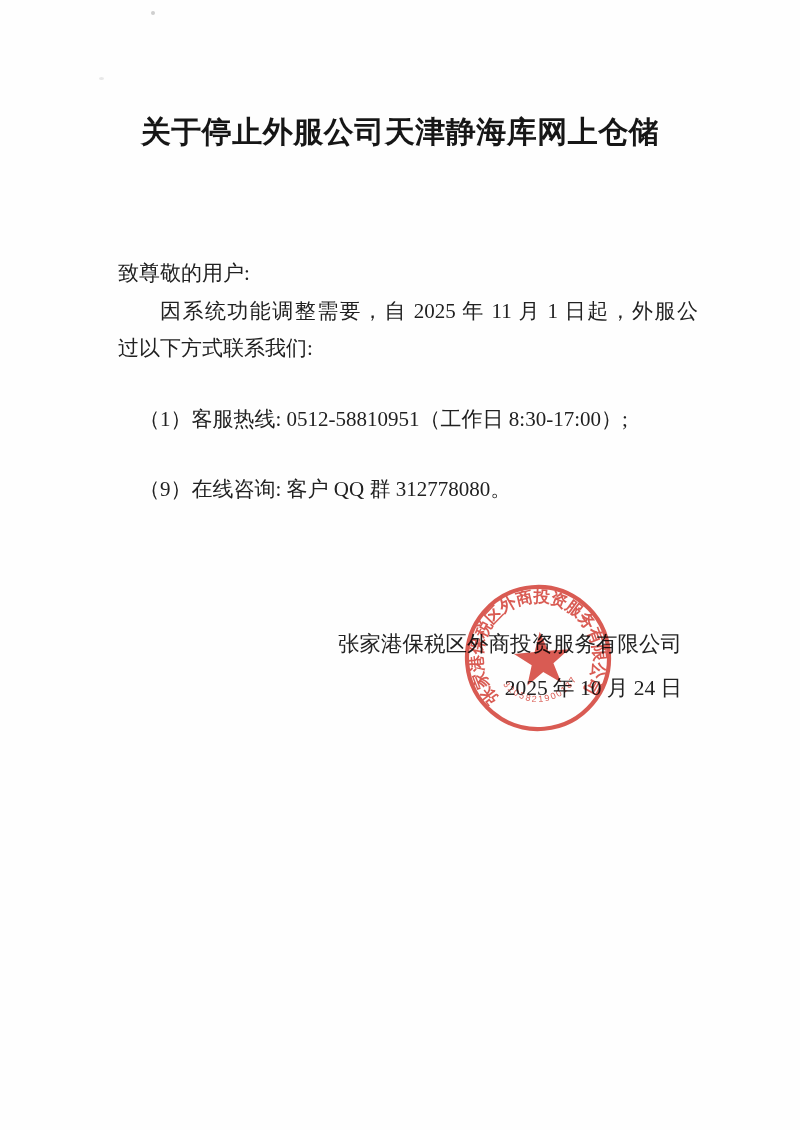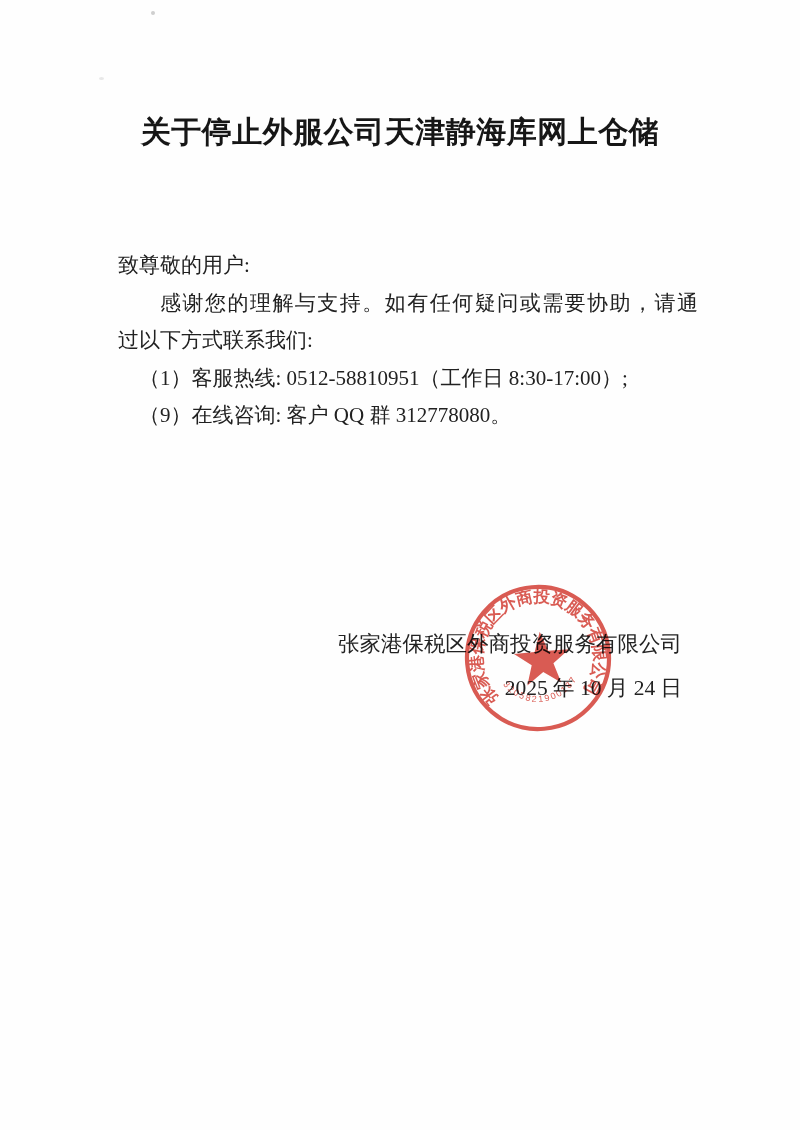--- a/index.html
+++ b/index.html
@@ -21,29 +21,29 @@
     font-size: 30px;
     font-weight: bold;
     line-height: 63px;
     color: #161616;
     letter-spacing: 0.5px;
   }
 
   
   .body-block {
     position: absolute;
-    left: 118px; top: 247px;
+    left: 118px; top: 255px;
     width: 580px;
     font-size: 21px;
     line-height: 37.5px;
     color: #212121;
   }
   .line { white-space: nowrap; }
   .indent2 { text-indent: 2em; }
-  .indent1 { text-indent: 1em; }
+  .indent1 { text-indent: 1em; margin-top: 33px; }
   .stretch { text-align: justify; text-align-last: justify; }
 
   
   .signature-block {
     position: absolute;
     right: 118px; top: 622px;
     text-align: right;
     font-size: 21.5px;
     line-height: 44px;
     color: #222222;
@@ -69,21 +69,21 @@
 <body>
 
 <div class="page">
 
   <div class="title-block">
     <div>关于停止外服公司天津静海库网上仓储</div>
   </div>
 
   <div class="body-block">
     <div class="line">致尊敬的用户:</div>
-    <div class="line indent2 stretch">感谢您的理解与支持。如有任何疑问或需要协助，请通</div>
+    <div class="line indent2 stretch">因系统功能调整需要，自 2025 年 11 月 1 日起，外服公</div>
     <div class="line">过以下方式联系我们:</div>
     <div class="line indent1">（1）客服热线: 0512-58810951（工作日 8:30-17:00）;</div>
     <div class="line indent1">（9）在线咨询: 客户 QQ 群 312778080。</div>
   </div>
 
   <div class="signature-block">
     <div>张家港保税区外商投资服务有限公司</div>
     <div>2025 年 10 月 24 日</div>
   </div>
 

